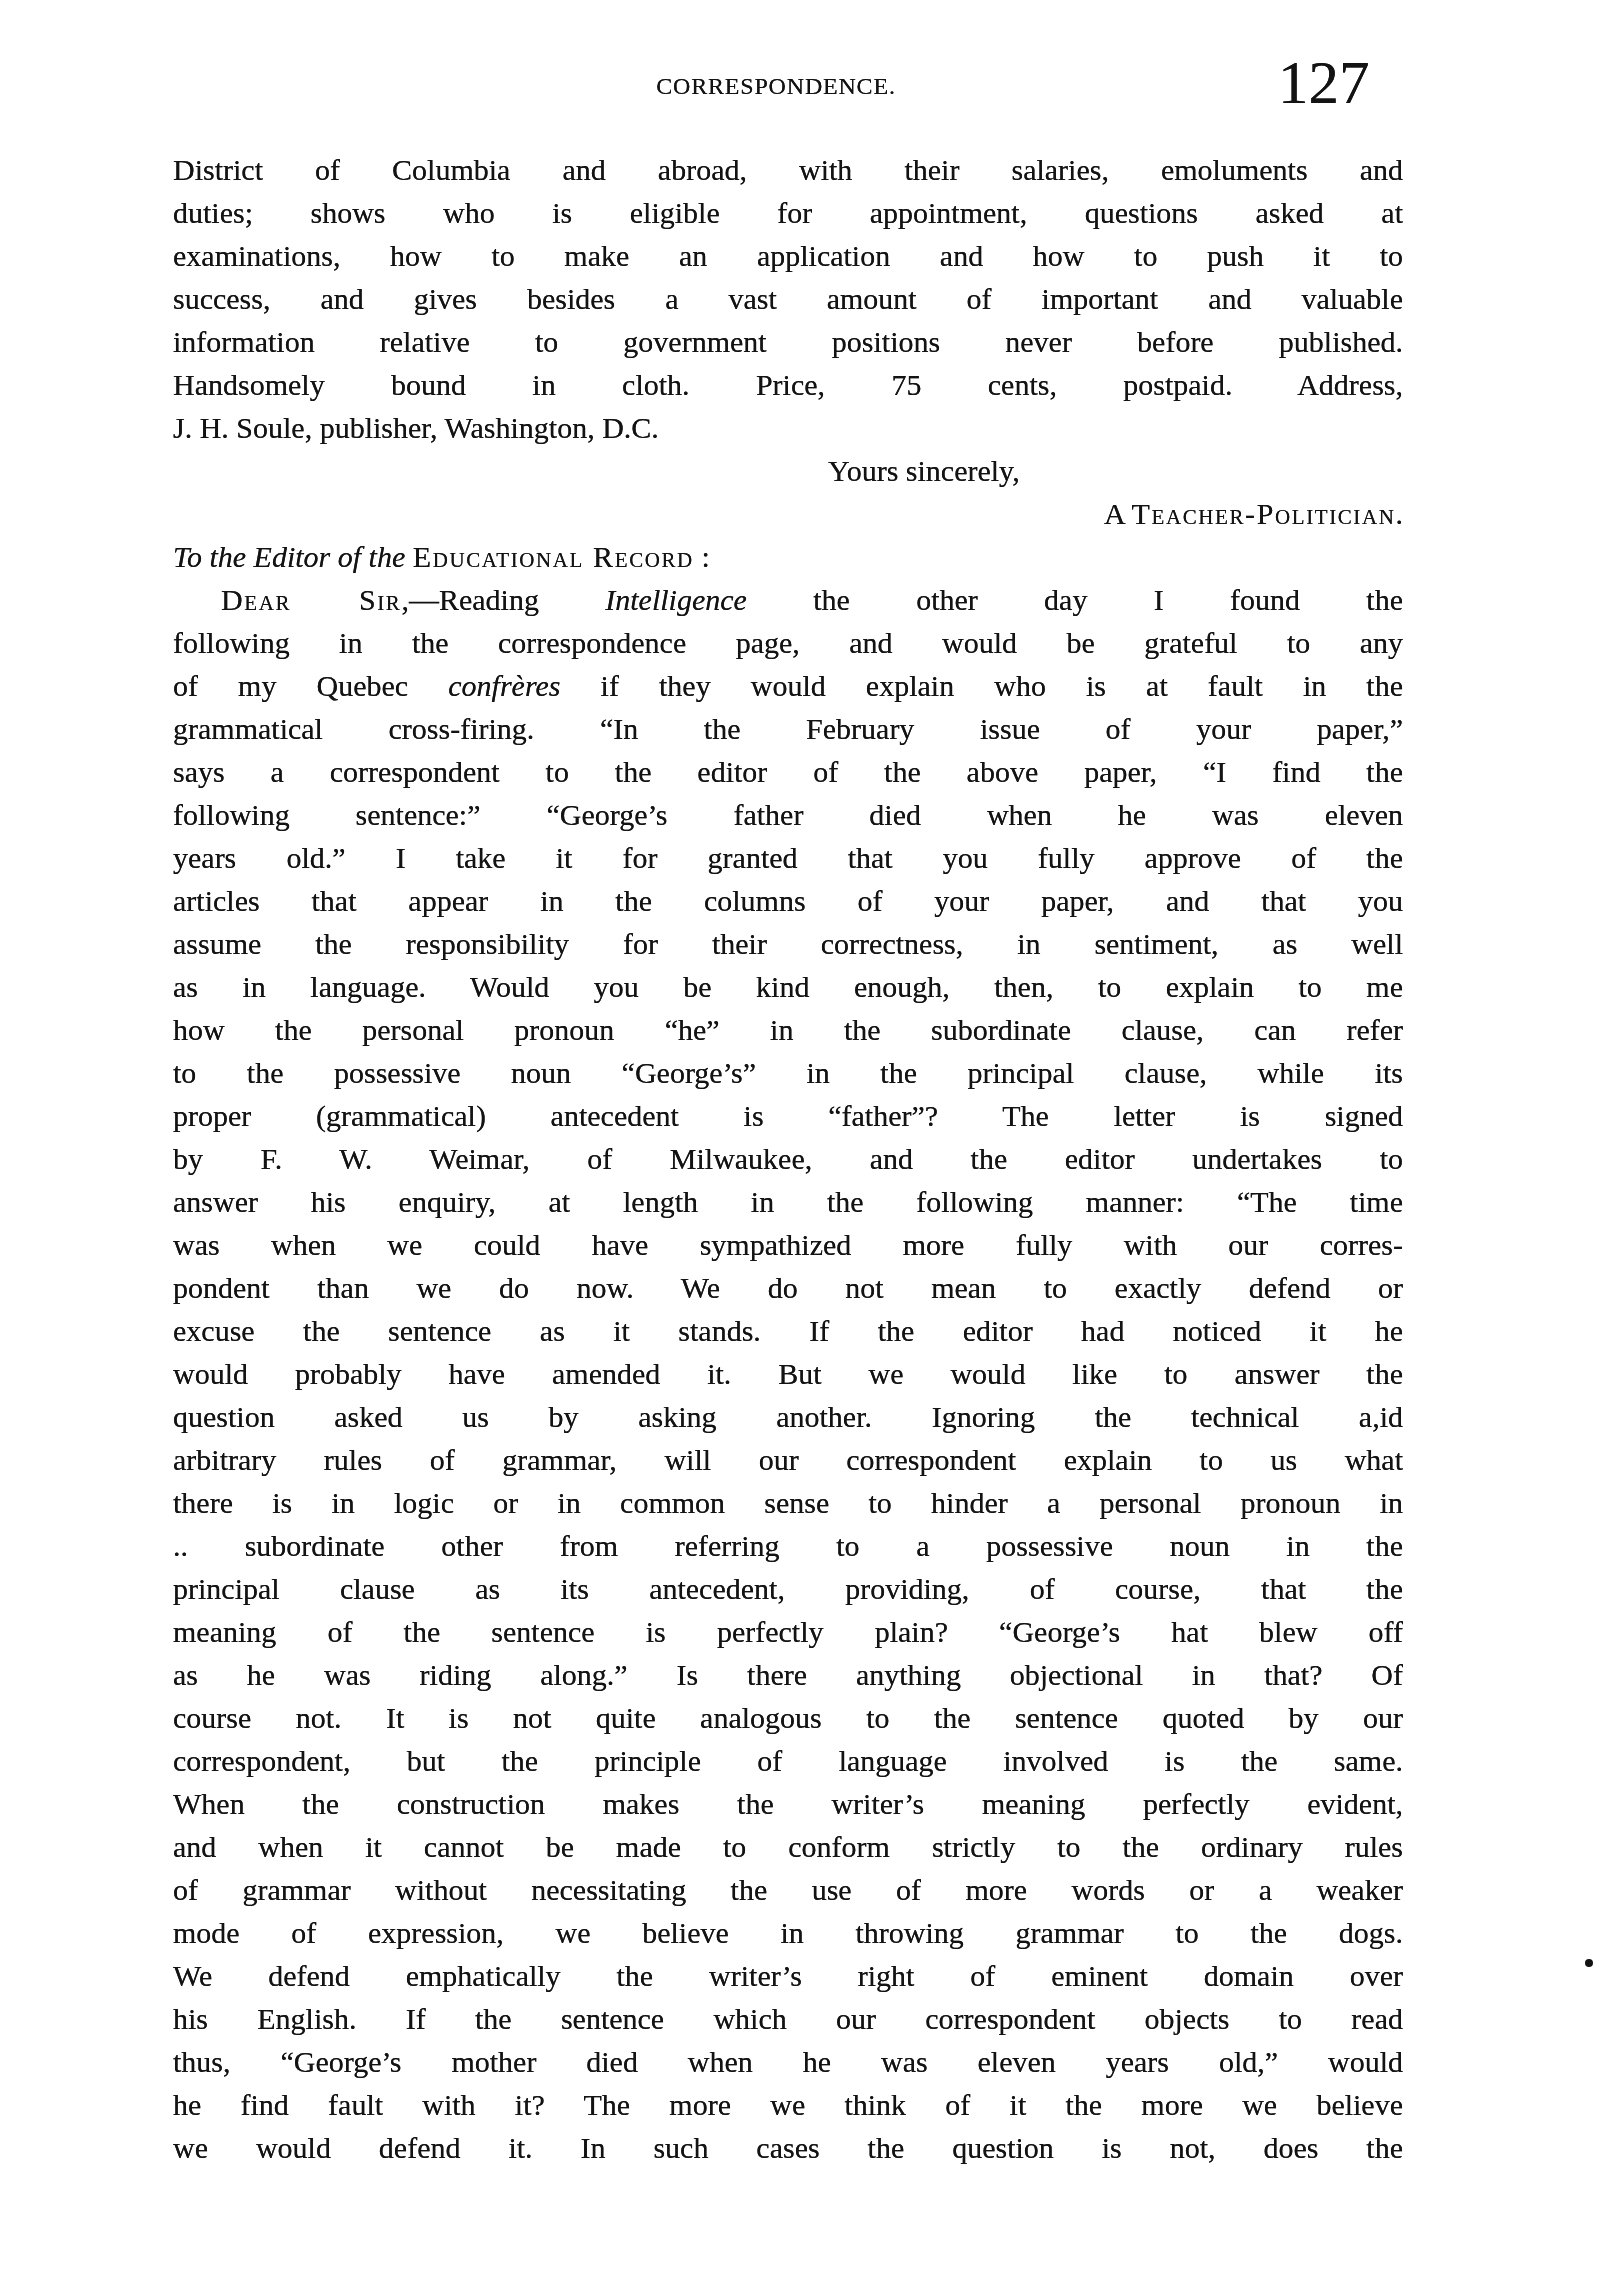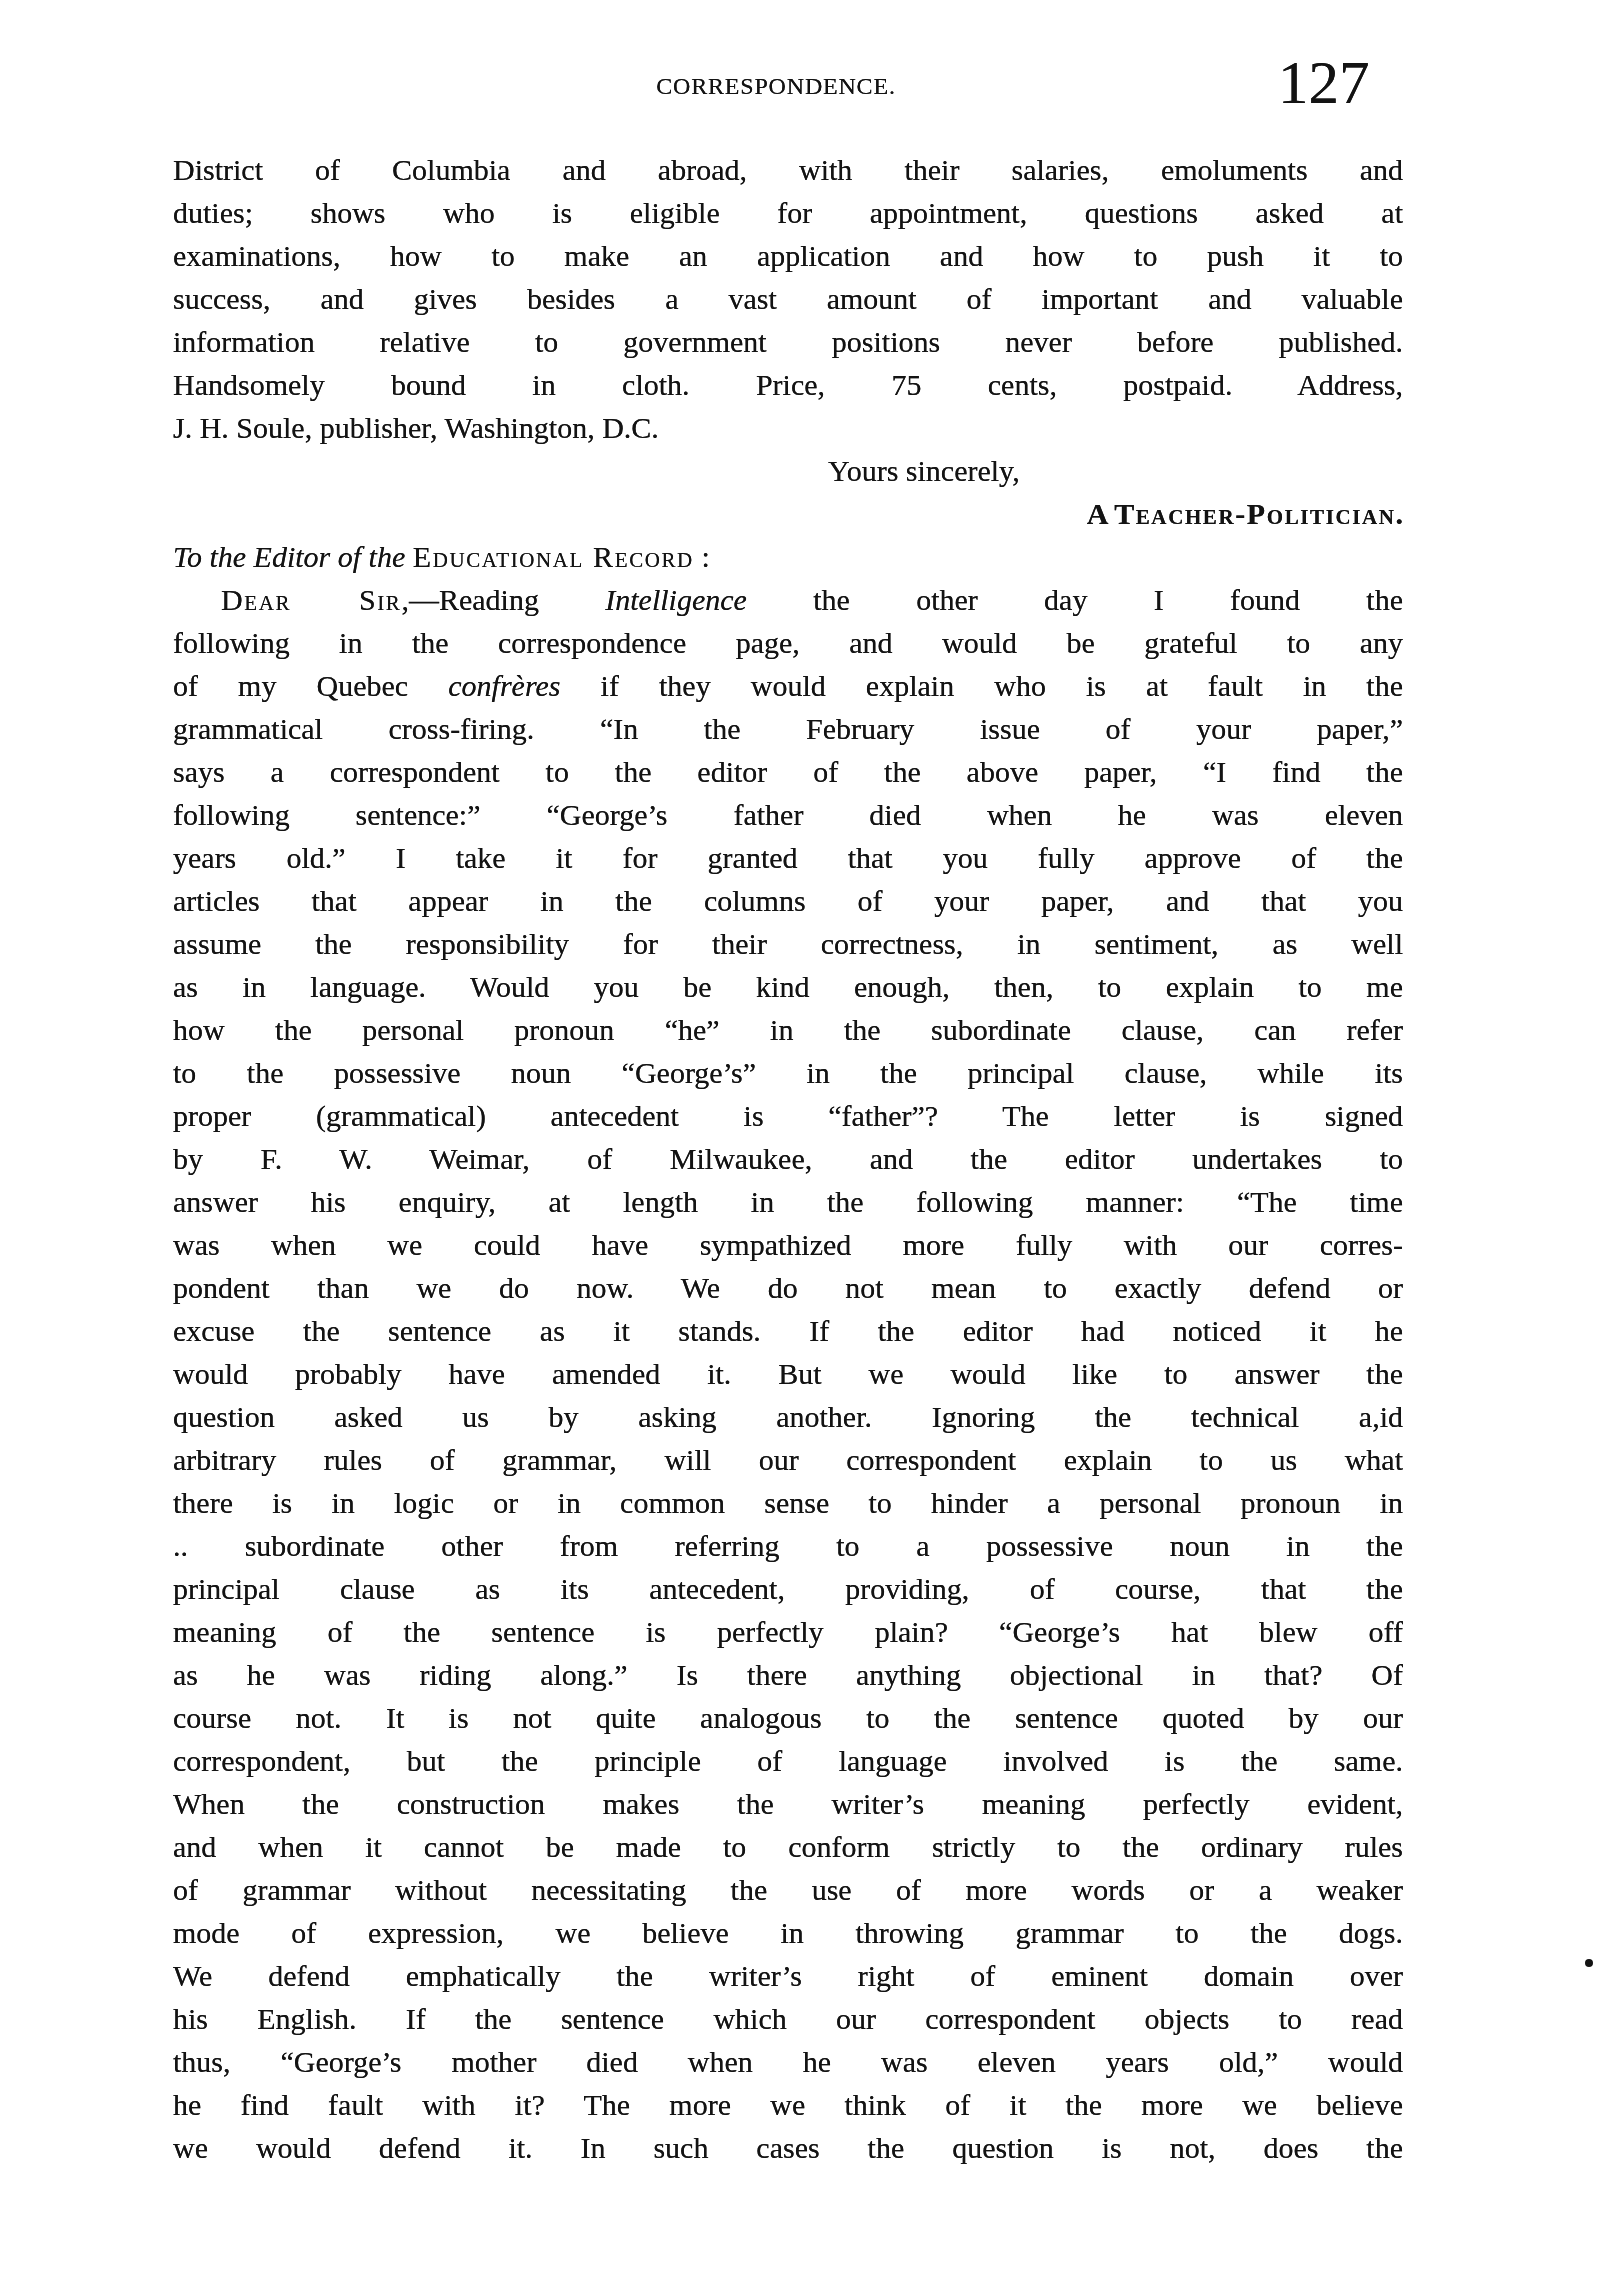--- a/index.html
+++ b/index.html
@@ -27,21 +27,21 @@
   .textblock {
     position:absolute; left:161px; top:148px; width:1230px;
     font-size:30px; line-height:43px;
     text-shadow:0 0 0.4px rgba(0,0,0,0.8);
     margin-left:12px;
   }
   .line { text-align:justify; text-align-last:justify; }
   .line.left       { text-align:left;  text-align-last:left; }
   .line.salutation { text-align:left;  text-align-last:left; }
   .line.signoff    { text-align:left;  text-align-last:left; padding-left:655px; }
-  .line.signature  { text-align:center; text-align-last:right;font-weight:bold; }
+  .line.signature  { text-align:center; text-align-last:right; }
   .line.indent     { text-indent:48px; }
 
   .em { font-style:italic; }
   .sc { font-variant:small-caps; letter-spacing:1.6px; }
 
   .speck {
     position:absolute; left:1585px; top:1959px;
     width:8px; height:8px; border-radius:50%; background:#121212;
   }
 </style>

